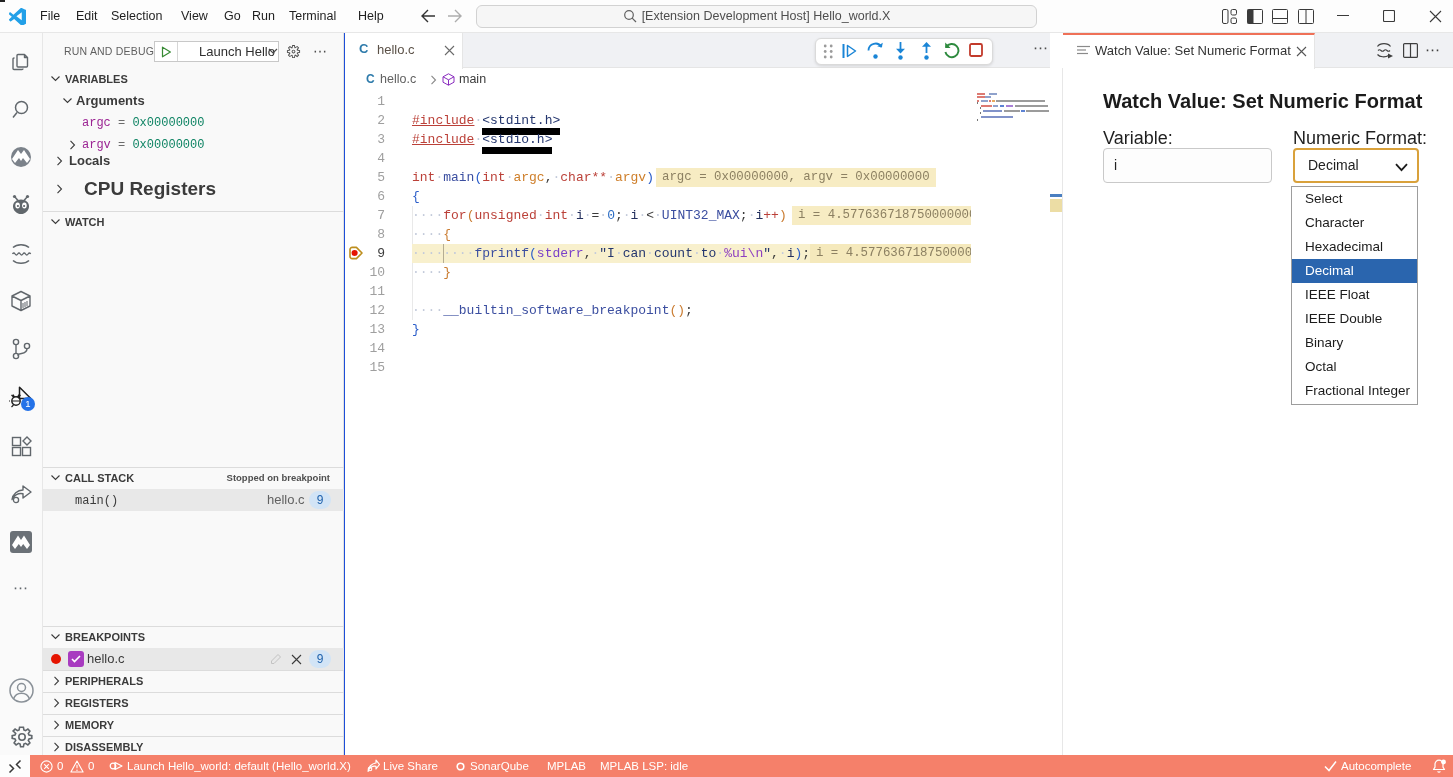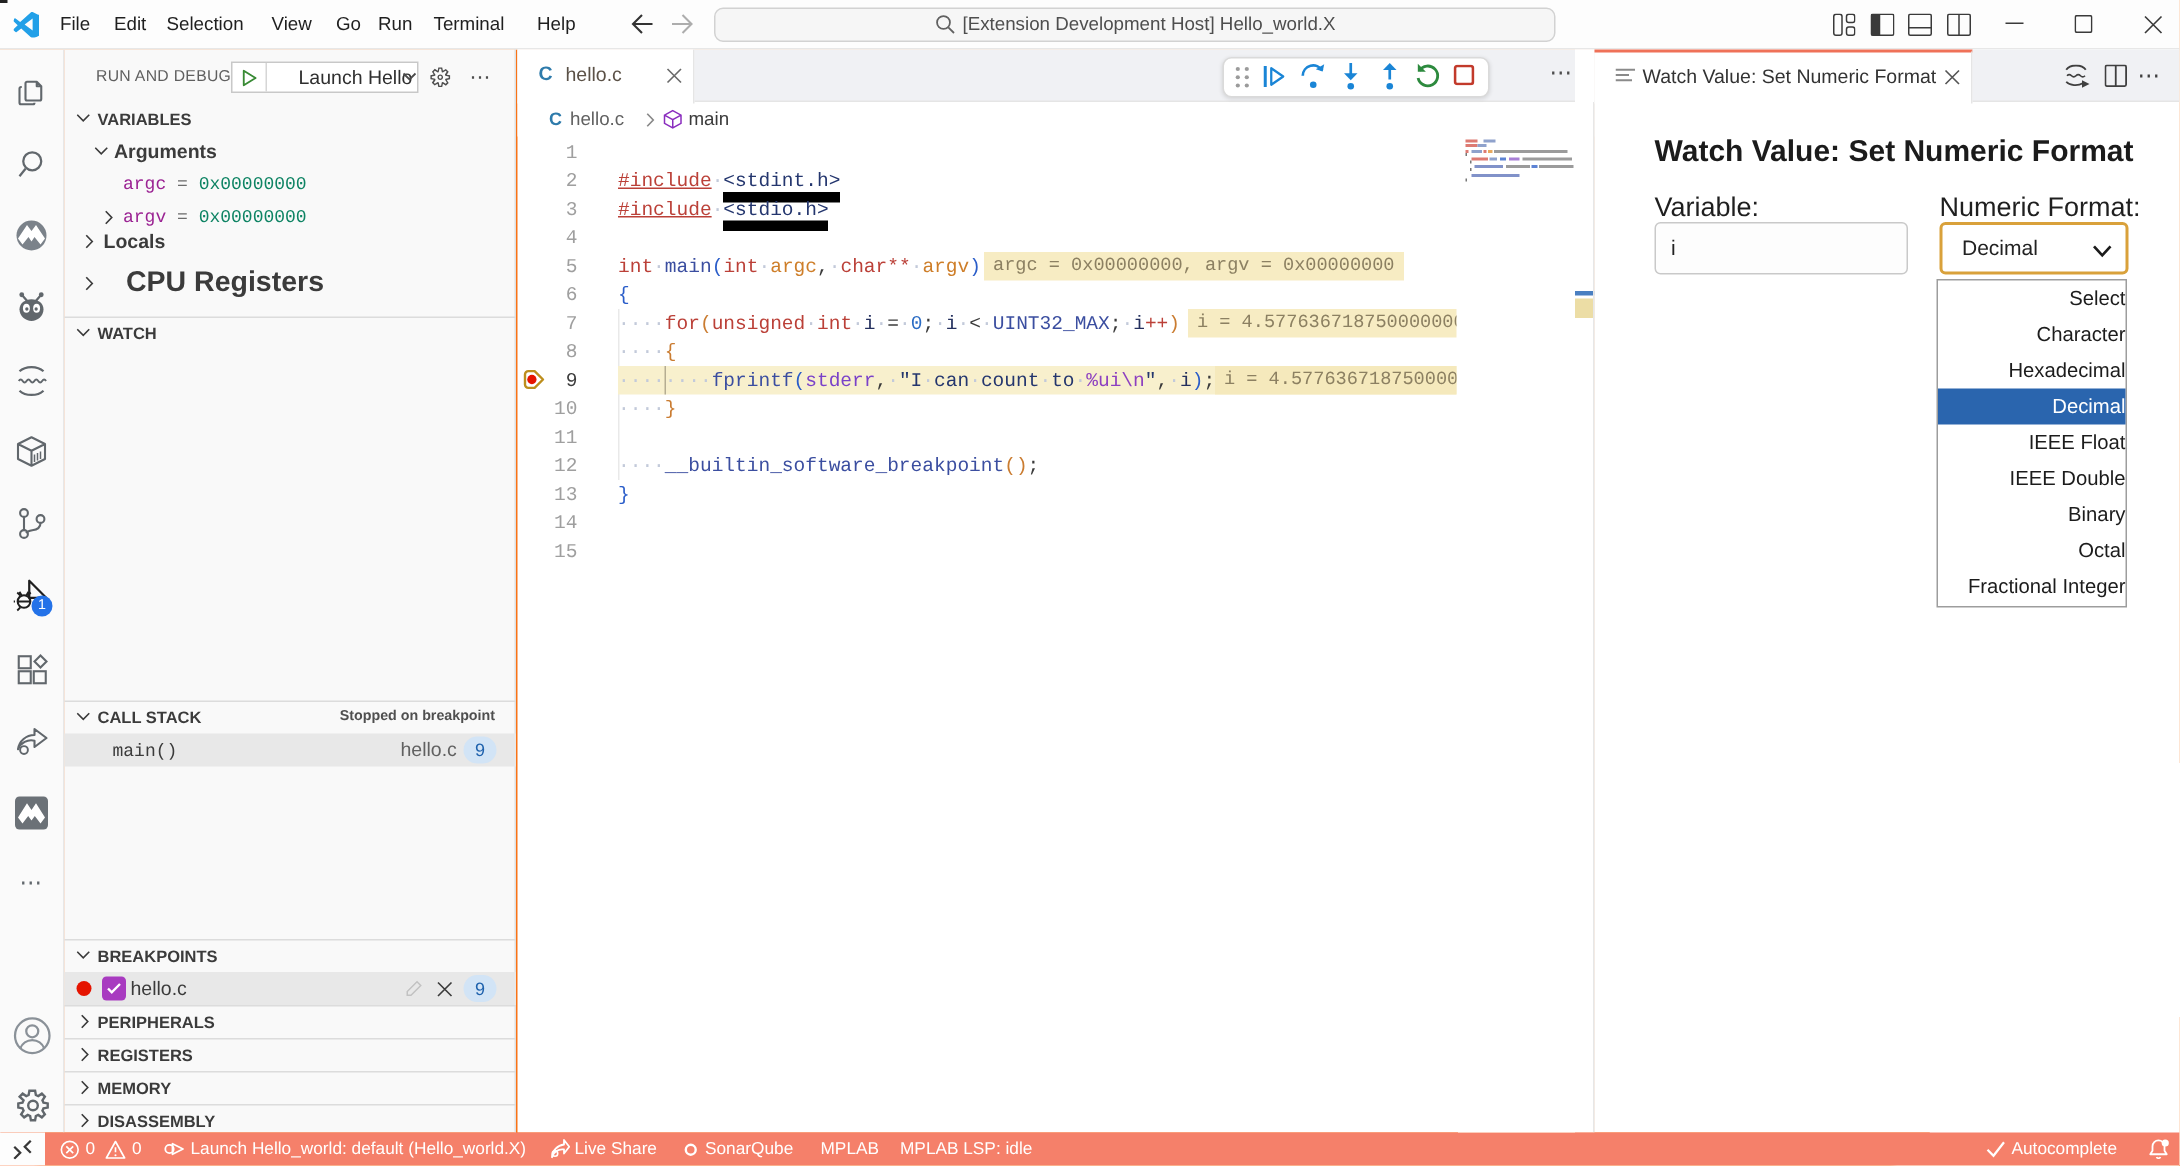--- a/index.html
+++ b/index.html
@@ -1,19 +1,19 @@
 <!DOCTYPE html>
 <html><head>
 <meta charset="utf-8">
 <style>
 * { margin:0; padding:0; box-sizing:border-box; }
 html,body { width:1453px; height:777px; overflow:hidden; background:#fff;
   font-family:"Liberation Sans", sans-serif; }
 .abs { position:absolute; }
-#stage { position:relative; width:1287px; height:777px; background:#f97316;border-radius:27px; }
+#stage { position:relative; width:1287px; height:777px; background:#1d4ed8;border-radius:27px; }
 .mono { font-family:"Liberation Mono", monospace; }
 #sidebar .mono { font-size:12px; }
 svg { display:block; }
 
 
 #titlebar { left:0; top:0; width:1453px; height:33px; background:#fdfdfd; border-bottom:1px solid #e7e7e7; }
 .menu { position:absolute; top:0; height:33px; line-height:33px; font-size:12.5px; color:#1f1f1f; }
 #cmdcenter { position:absolute; left:476px; top:5px; width:561px; height:23px; background:#f6f6f6;
   border:1px solid #d2d2d2; border-radius:6px; color:#4e4e4e; font-size:13px;
   text-align:center; line-height:21px; font-size:12.5px; }
@@ -59,21 +59,21 @@
 
 
 #rpanel { left:1063px; top:33px; width:390px; height:722px; background:#fff; }
 #tabbar-r { position:absolute; left:0; top:0; width:390px; height:35px; background:#f0f1f4; border-bottom:1px solid #e5e5e5; }
 #tab-watch { position:absolute; left:0; top:0; width:252px; height:36px; background:#fff; border-top:2px solid #ef7158; border-right:1px solid #e5e5e5; z-index:2; }
 #wv-h1 { position:absolute; left:40px; top:57px; font-size:20px; font-weight:bold; color:#1b1b1b; }
 .wv-label { position:absolute; font-size:18px; color:#1f1f1f; }
 #wv-input { position:absolute; left:40px; top:115px; width:169px; height:35px; border:1px solid #c9c9c9; border-radius:4px; background:#fdfdfd; font-size:14px; color:#222; line-height:33px; padding-left:10px; }
 #wv-select { position:absolute; left:230px; top:115px; width:126px; height:35px; border:2px solid #d9a13b; border-radius:4px; background:#fff; font-size:14px; color:#222; line-height:31px; }
 #wv-drop { position:absolute; left:228px; top:153px; width:127px; height:219px; background:#fff; border:1px solid #9d9d9d; font-size:13.5px; color:#1c1c1c; }
-.dd-item { height:24px; line-height:24px; padding-left:13px;text-align:right; }
+.dd-item { height:24px; line-height:24px; padding-left:13px; }
 .dd-sel { background:#2a65ae; color:#fff; }
 
 
 #statusbar { left:0; top:755px; width:1453px; height:22px; background:#f5806a; color:#fff; font-size:11.5px; }
 #sb-white { position:absolute; left:0; top:0; width:30px; height:22px; background:#fdfdfd; }
 .st { position:absolute; top:0; height:22px; line-height:22px; white-space:nowrap; }
 </style>
 </head>
 <body>
 <div id="stage">

